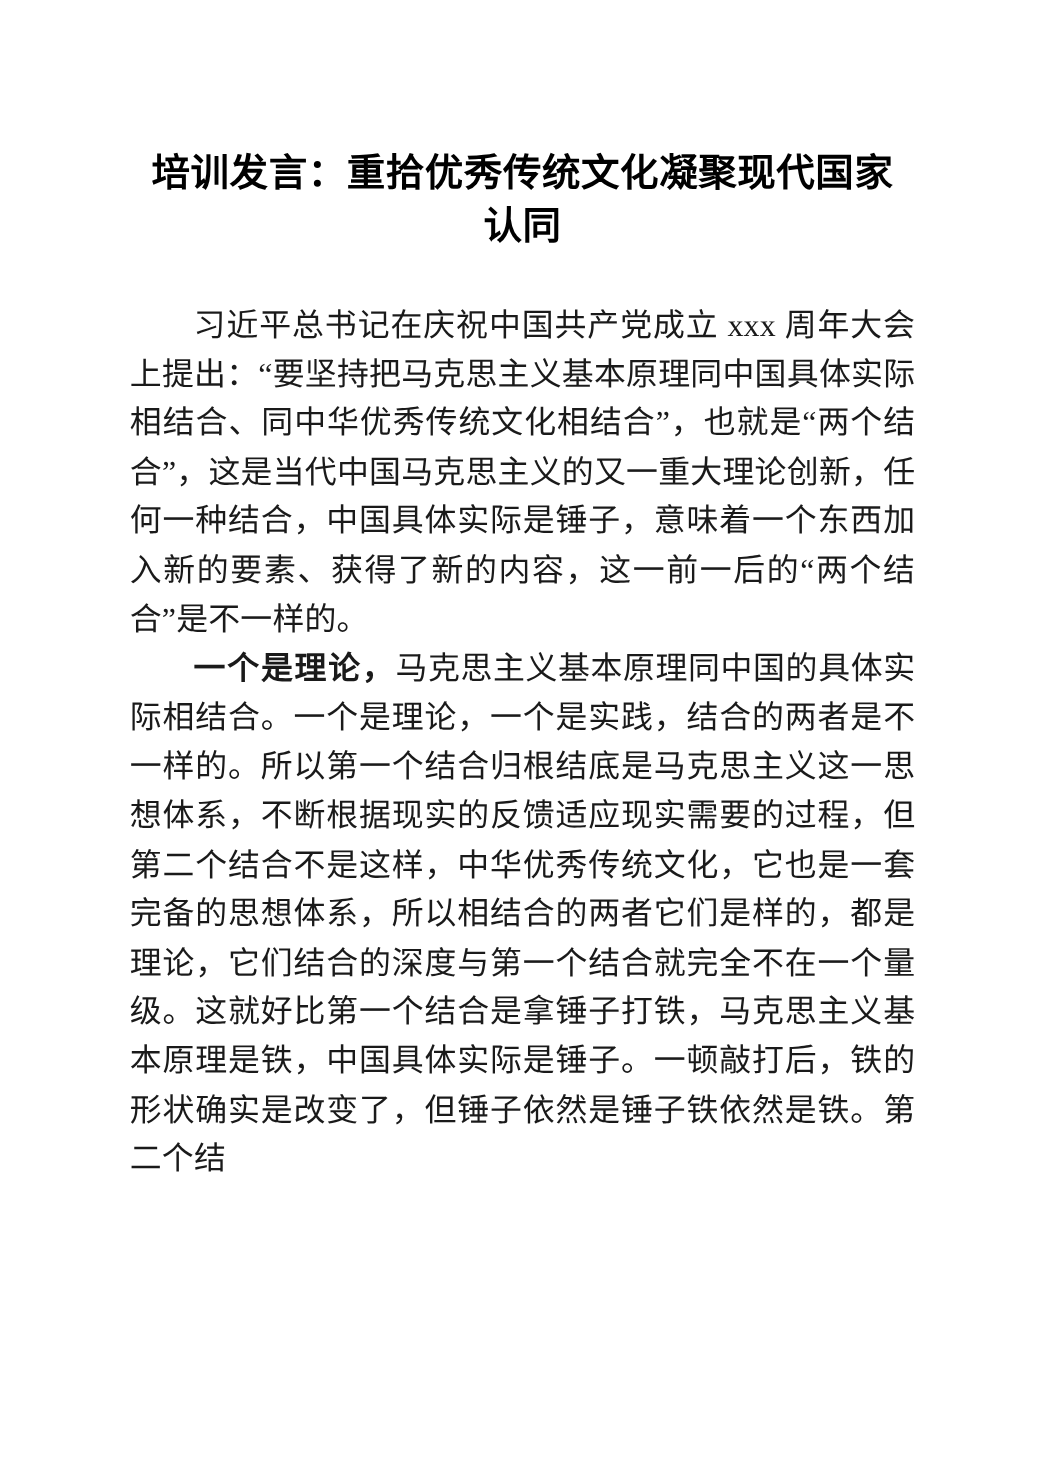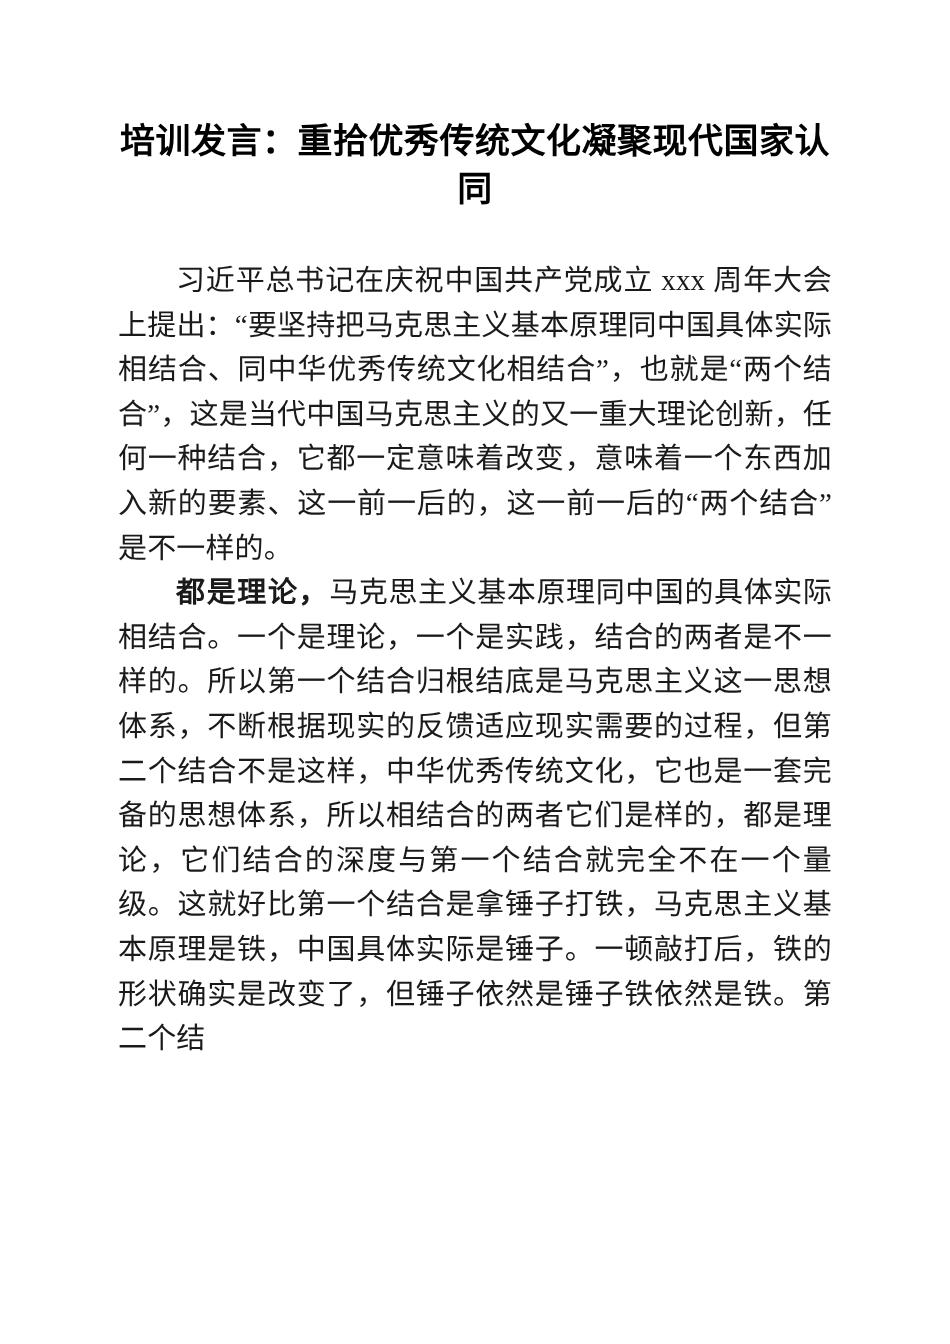--- a/index.html
+++ b/index.html
@@ -26,21 +26,21 @@
     width: 714px;
   }
 
   .doc-title {
     font-family: "Liberation Serif", "DejaVu Serif", serif;
     font-weight: 700;
     font-size: 35px;
     line-height: 48px;
     color: #000000;
     text-align: center;
-    margin: 0;
+    margin: 16px;
     padding-top: 118px;
     letter-spacing: 0.5px;
     word-break: break-all;
   }
 
   .body-block {
     margin-top: 44px;
   }
 
   .para {
@@ -70,22 +70,22 @@
 
 <div class="page">
   <div class="content-area">
 
     <h1 class="doc-title">培训发言：重拾优秀传统文化凝聚现代国家认同</h1>
 
     <div class="body-block">
 
 
       <p class="para">
-        <span>习近平总书记在庆祝中国共产党成立 xxx 周年大会上提出：“要坚持把马克思主义基本原理同中国具体实际相结合、同中华优秀传统文化相结合”，也就是“两个结合”，这是当代中国马克思主义的又一重大理论创新，任何一种结合，它都一定意味着改变，意味着一个东西加入新的要素、这一前一后的，这一前一后的“两个结合”是不一样的。</span>
+        <span>习近平总书记在庆祝中国共产党成立 xxx 周年大会上提出：“要坚持把马克思主义基本原理同中国具体实际相结合、同中华优秀传统文化相结合”，也就是“两个结合”，这是当代中国马克思主义的又一重大理论创新，任何一种结合，中国具体实际是锤子，意味着一个东西加入新的要素、获得了新的内容，这一前一后的“两个结合”是不一样的。</span>
       </p>
 
       <p class="para">
-        <span class="lead">都是理论，</span><span>马克思主义基本原理同中国的具体实际相结合。一个是理论，一个是实践，结合的两者是不一样的。所以第一个结合归根结底是马克思主义这一思想体系，不断根据现实的反馈适应现实需要的过程，但第二个结合不是这样，中华优秀传统文化，它也是一套完备的思想体系，所以相结合的两者它们是样的，都是理论，它们结合的深度与第一个结合就完全不在一个量级。这就好比第一个结合是拿锤子打铁，马克思主义基本原理是铁，中国具体实际是锤子。一顿敲打后，铁的形状确实是改变了，但锤子依然是锤子铁依然是铁。第二个结</span>
+        <span class="lead">一个是理论，</span><span>马克思主义基本原理同中国的具体实际相结合。一个是理论，一个是实践，结合的两者是不一样的。所以第一个结合归根结底是马克思主义这一思想体系，不断根据现实的反馈适应现实需要的过程，但第二个结合不是这样，中华优秀传统文化，它也是一套完备的思想体系，所以相结合的两者它们是样的，都是理论，它们结合的深度与第一个结合就完全不在一个量级。这就好比第一个结合是拿锤子打铁，马克思主义基本原理是铁，中国具体实际是锤子。一顿敲打后，铁的形状确实是改变了，但锤子依然是锤子铁依然是铁。第二个结</span>
       </p>
 
     </div>
   </div>
 </div>
 
 </body></html>

